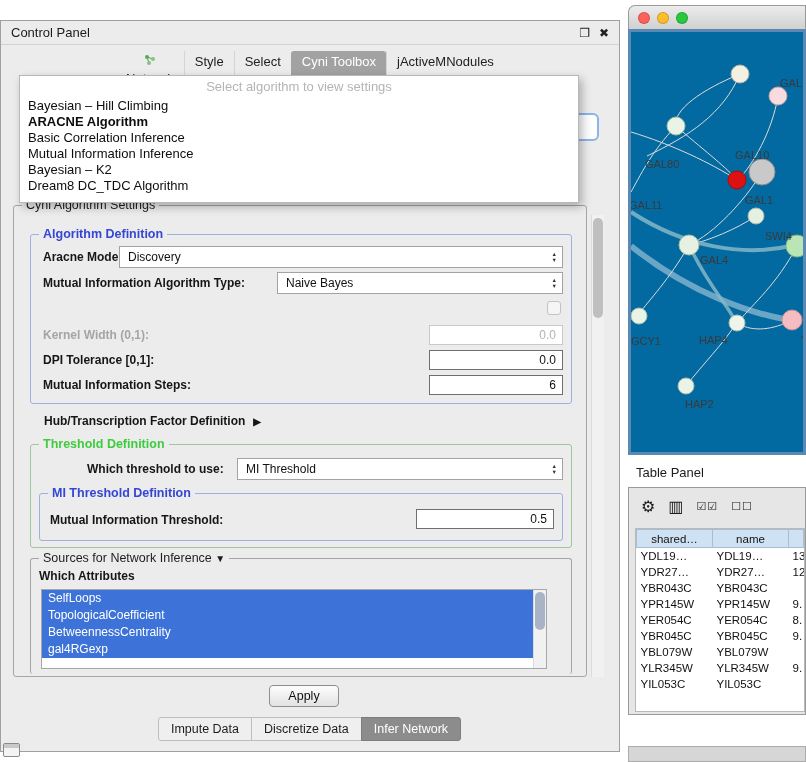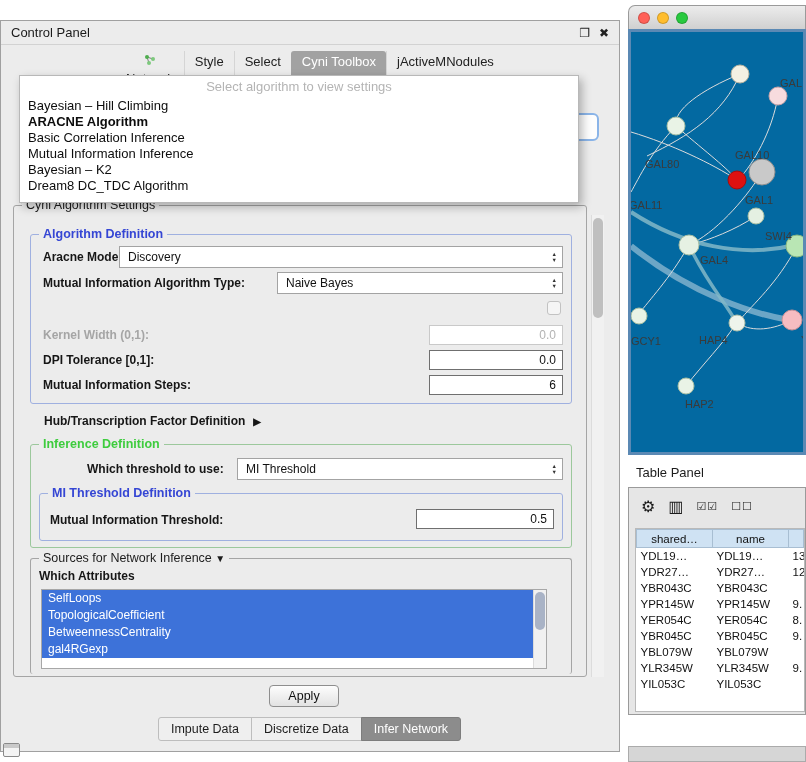--- a/index.html
+++ b/index.html
@@ -203,21 +203,21 @@
           <span>6</span>
         </div>
       </div>
 
       <div class="hub-row">
         <span>Hub/Transcription Factor Definition</span>
         <span class="tri">▶</span>
       </div>
 
       <div class="group" style="left:16px; top:238px; width:542px; height:104px; border-color:#9cc89c;">
-        <span class="legend green">Inference Definition</span>
+        <span class="legend green">Threshold Definition</span>
 
         <span class="lbl" style="left:56px; top:17px;">Which threshold to use:</span>
         <div class="combo" style="left:206px; right:8px; top:13px;">
           <span>MI Threshold</span>
           <span class="stepper">
             <span>▲</span>
               <span>▼</span>
           </span>
         </div>
 

